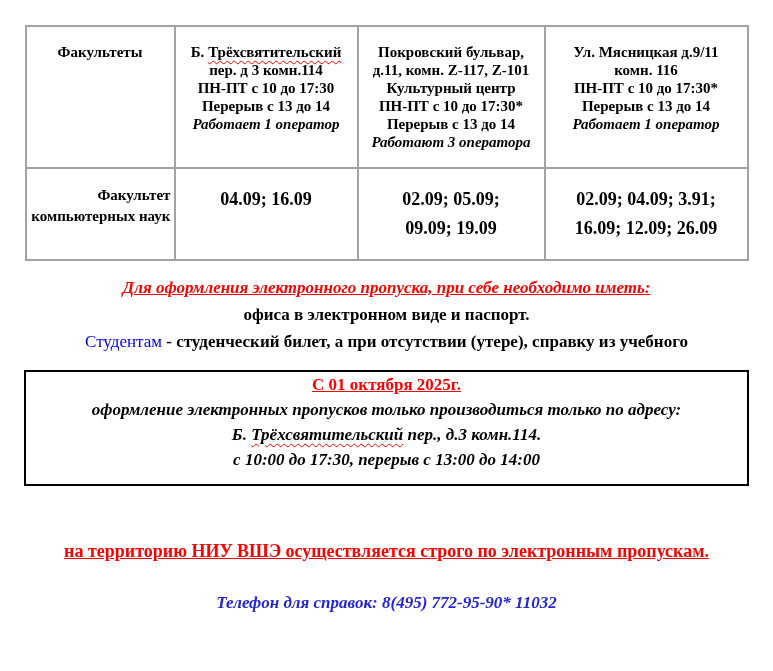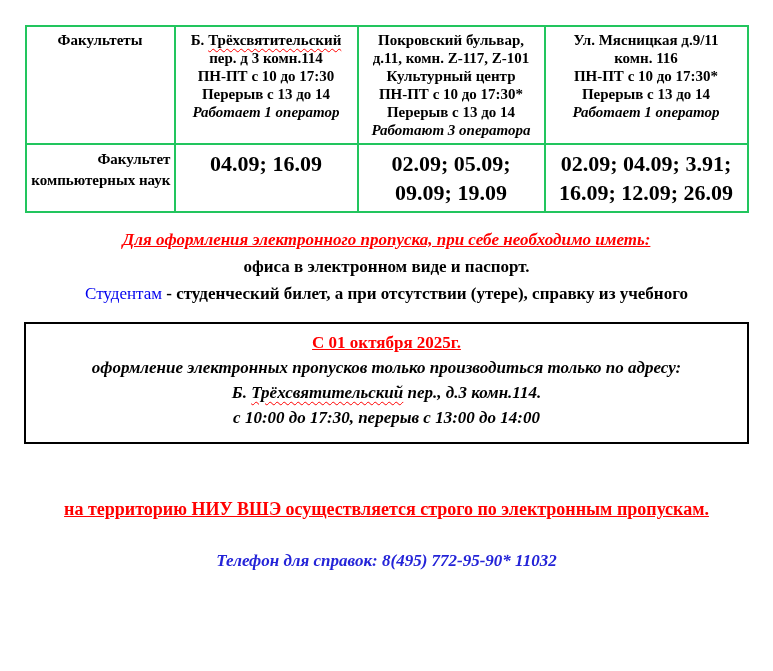--- a/index.html
+++ b/index.html
@@ -23,23 +23,23 @@
   }
   .title-block .tline { text-decoration: underline; }
 
   table.schedule {
     border-collapse: collapse;
     table-layout: fixed;
     width: 722px;
     margin: 25px auto 0 auto;
   }
   table.schedule th, table.schedule td {
-    border: 2px solid #22c55e;
+    border: 2px solid #a3a3a3;
     vertical-align: top;
-    padding: 4px 3px;
+    padding: 16px 3px;
   }
   th.hdr {
     font-weight: bold;
     font-size: 15px;
     line-height: 18px;
     text-align: center;
   }
   .u { }
   .it { font-style: italic; }
   .wavy {
@@ -52,21 +52,21 @@
   td.faculty {
     font-weight: bold;
     font-size: 15px;
     line-height: 21px;
     text-align: right;
     padding: 4px 8px;
     height: 67px;
   }
   td.dates {
     font-weight: bold;
-    font-size: 22px;
+    font-size: 18px;
     line-height: 29px;
     text-align: center;
     padding-top: 4px;
   }
   .req-heading {
     margin-top: 17px;
     text-align: center;
     color: #ff0000;
     font-weight: bold;
     font-style: italic;
@@ -81,21 +81,21 @@
     font-size: 17px;
     line-height: 27px;
     color: #000000;
   }
   .lead-blue { color: #0000ee; font-weight: normal; }
   .oct-box {
     width: 725px;
     margin: 15px auto 0 auto;
     border: 2px solid #000000;
     text-align: center;
-    padding: 7px 6px 12px 6px;
+    padding: 1px 6px 12px 6px;
   }
   .oct-heading {
     color: #ff0000;
     font-weight: bold;
     font-size: 17px;
     line-height: 24px;
   }
   .oct-heading span { text-decoration: underline; }
   .oct-line {
     font-weight: bold;

